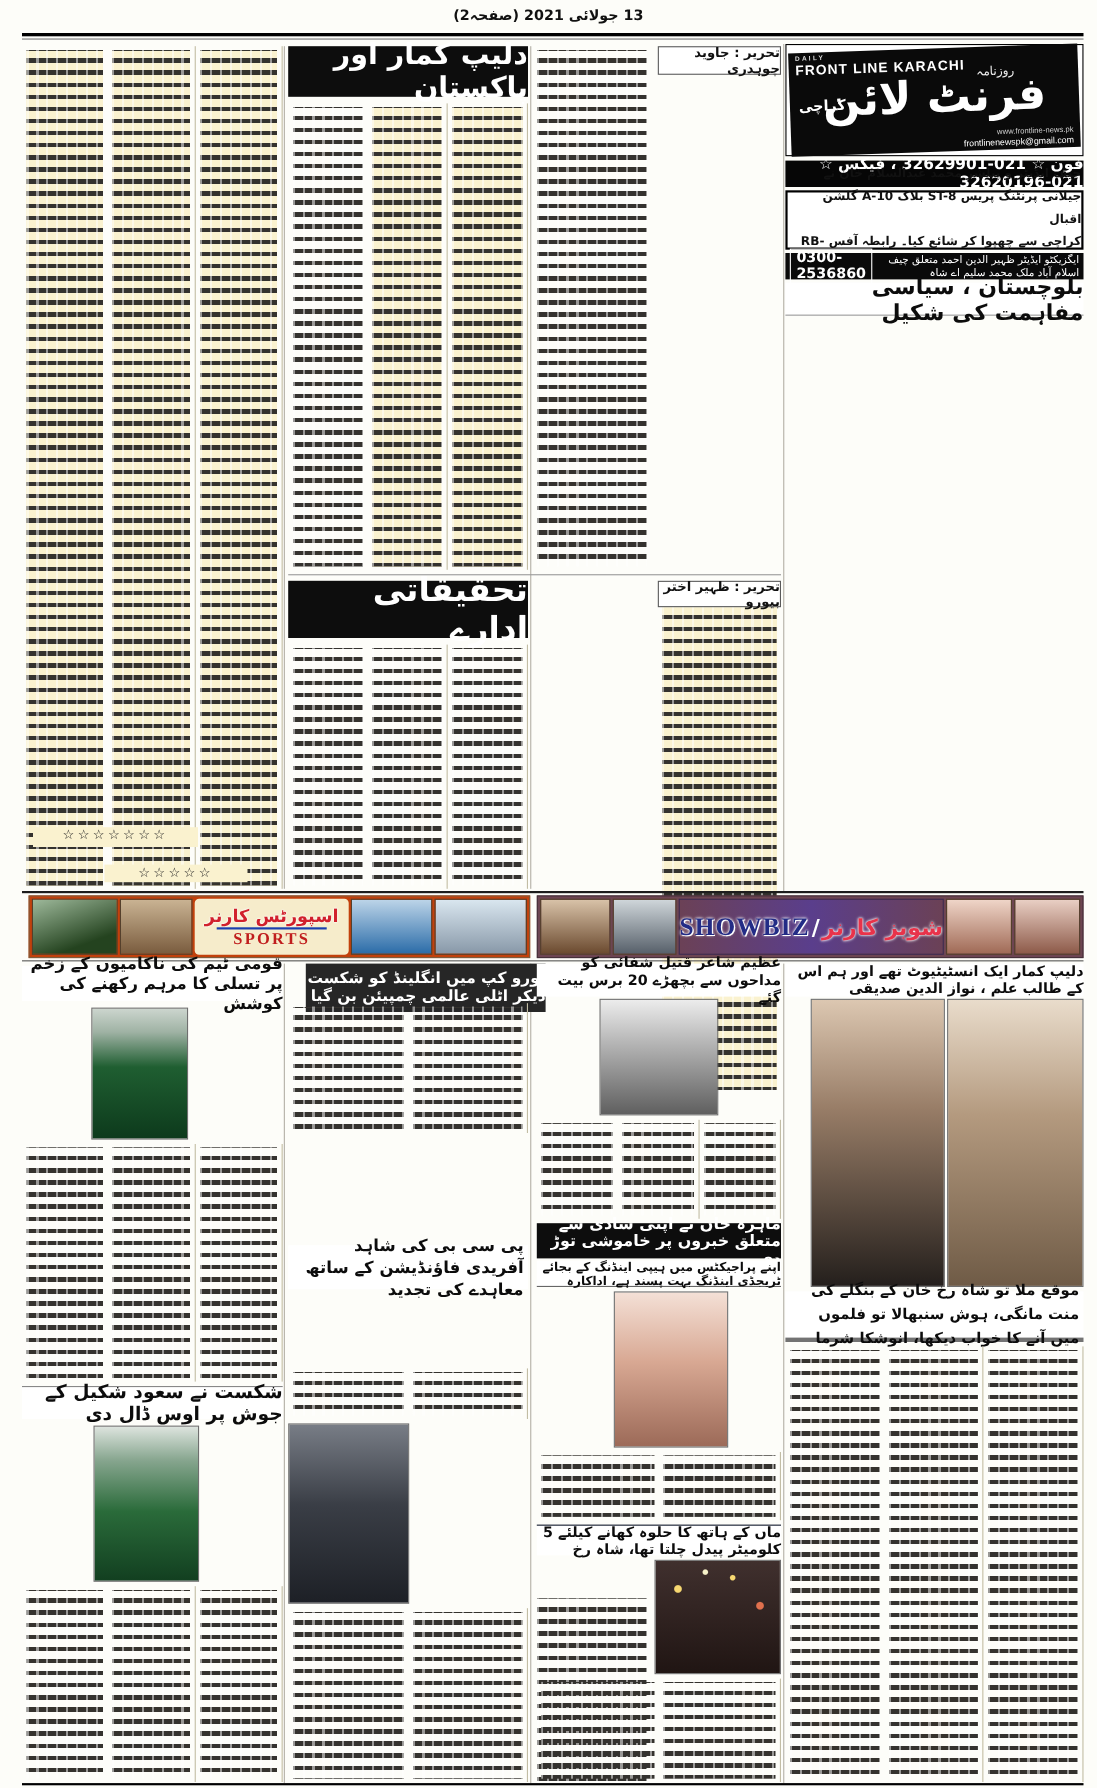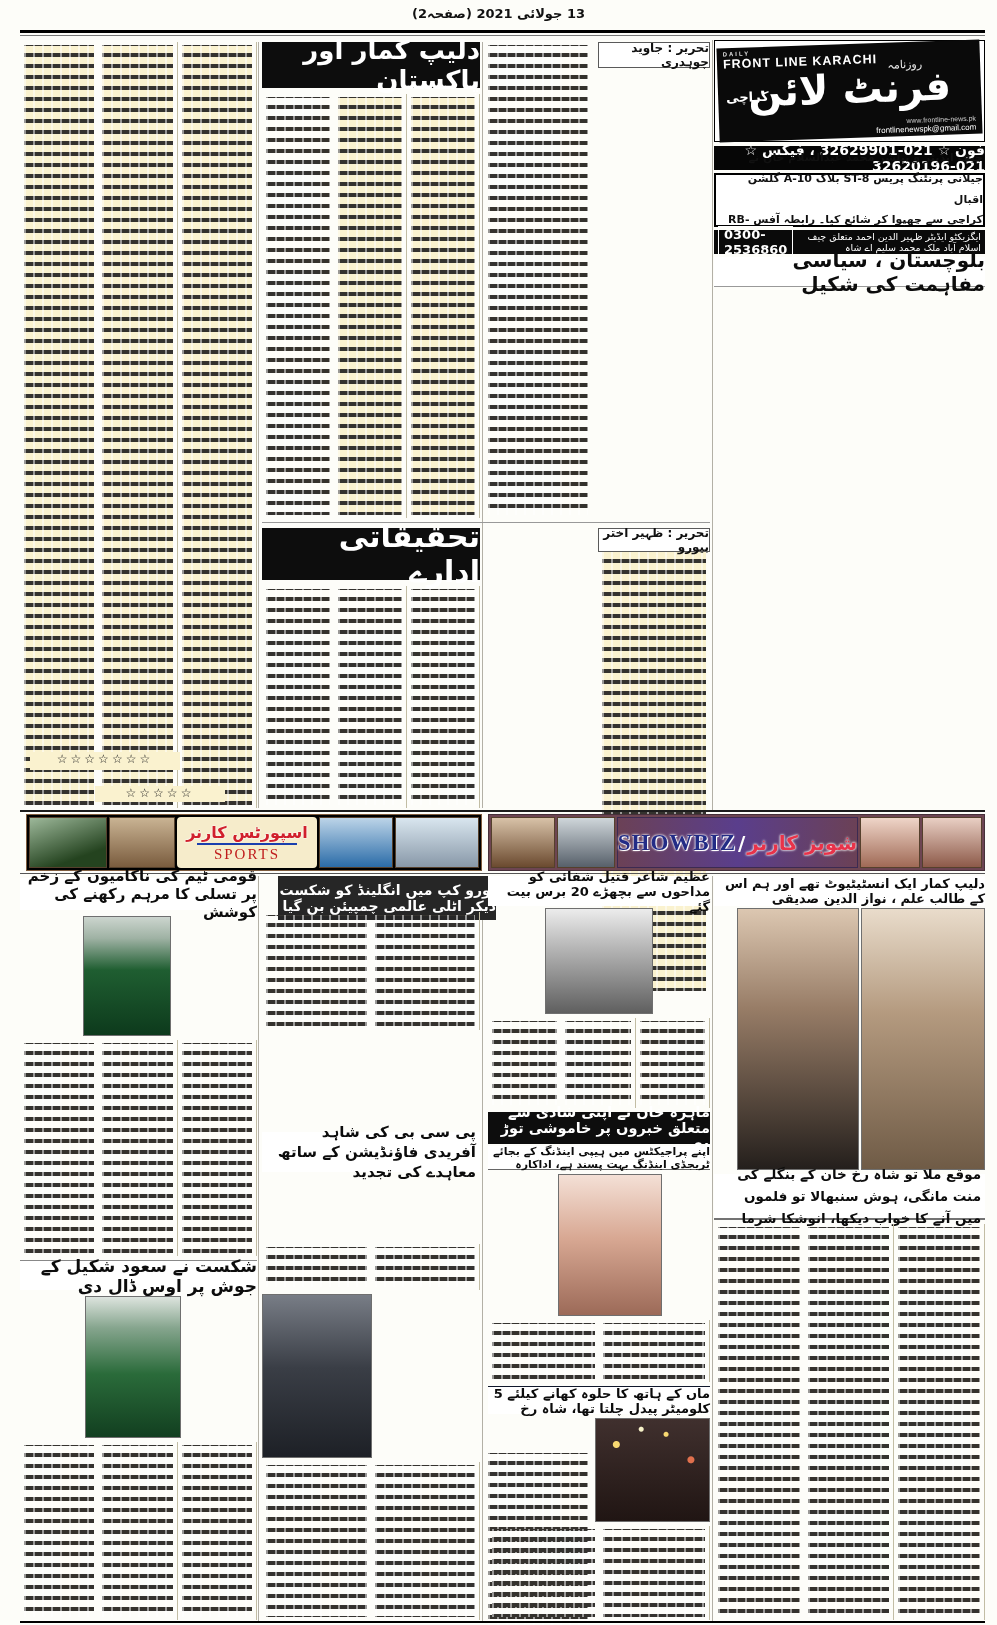--- a/index.html
+++ b/index.html
@@ -42,21 +42,21 @@
   .t-bowl{background:linear-gradient(180deg,#bcd4e8 0%,#2b6ca8 100%)}
   .t-tennis{background:linear-gradient(180deg,#d9e6ef 0%,#8898a8 100%)}
   .t-salman{background:linear-gradient(180deg,#d8c2a8 0%,#6b4a2f 100%)}
   .t-aamir{background:linear-gradient(180deg,#cfd6da 0%,#57606a 100%)}
   .t-act1{background:linear-gradient(180deg,#efd5c8 0%,#a06a56 100%)}
   .t-act2{background:linear-gradient(180deg,#e9cfc4 0%,#8d5a49 100%)}
 
   .sports-label{background:#f6eccb;border-radius:4px;display:flex;flex-direction:column;align-items:center;justify-content:center;gap:1px}
   .sports-label .u{color:#d1202c;font-weight:bold;font-size:16px;text-shadow:0 0 2px #fff,0 0 2px #fff;direction:rtl;white-space:nowrap}
   .sports-label .bar{width:72%;height:2px;background:#1a3fae}
-  .sports-label .e{color:#c01d1d;font-family:"Liberation Serif",serif;font-weight:normal;font-size:15px;letter-spacing:2px}
+  .sports-label .e{color:#c01d1d;font-family:"Liberation Serif",serif;font-weight:bold;font-size:15px;letter-spacing:2px}
 
   .shz-text{flex:1;display:flex;align-items:center;justify-content:center;direction:rtl;background:linear-gradient(90deg,#6b4156 0%,#5a3e8c 50%,#6b4156 100%);border:1px solid #3c2a52}
   .shz-text .u{color:#e8334a;font-weight:bold;font-size:20px;text-shadow:0 0 2px #fff,0 0 3px #fff;white-space:nowrap}
   .shz-text .sl{color:#fff;font-weight:bold;font-size:20px;margin:0 2px}
   .shz-text .e{color:#232c86;font-family:"Liberation Serif",serif;font-weight:bold;font-size:23px;letter-spacing:1px;text-shadow:0 0 2px #fff,0 0 3px #fff,1px 1px 0 #fff}
 
   .stars{background:#faf2cf;color:#222;font-size:12px;letter-spacing:3px;text-align:center;z-index:3}
 
   
   .mh-frame{border:1px solid #000;background:#fff;padding:3px}
@@ -135,21 +135,21 @@
 <div class="abs exec-bar" style="left:714px;top:230px;width:271px;height:24px">
   <span class="t">ایگزیکٹو ایڈیٹر ظہیر الدین احمد متعلق چیف اسلام آباد ملک محمد سلیم اے شاہ</span>
   <span class="m">0300-2536860</span>
 </div>
 
 <div class="abs hl-plain" style="left:714px;top:257px;width:271px;height:30px;font-size:20px;border-bottom:1px solid #999">بلوچستان ، سیاسی مفاہمت کی شکیل</div>
 
 <div class="abs hrule" style="left:20px;top:810px;width:965px;height:2px;background:#1d1d1d"></div>
 <div class="abs hrule" style="left:20px;top:873px;width:965px;height:1px;background:#555"></div>
 
-<div class="abs banner" style="left:26px;top:814px;width:456px;height:57px;background:#000000">
+<div class="abs banner" style="left:26px;top:814px;width:456px;height:57px;background:#c2410c">
   <div class="tile" style="width:78px">
       <div class="t-cric1" style="width:100%;height:100%"></div>
     </div>
   <div class="tile t-face" style="width:66px"></div>
   <div class="sports-label" style="width:140px">
     <div class="u">اسپورٹس کارنر</div>
     <div class="bar"></div>
     <div class="e">SPORTS</div>
   </div>
   <div class="tile t-bowl" style="width:74px"></div>
@@ -232,20 +232,20 @@
 <div class="abs photo p-night" style="left:595px;top:1418px;width:115px;height:104px"></div>
 <div class="abs colgrp" style="left:488px;top:1526px;width:222px;height:94px">
   <div class="c sim"></div>
   <div class="c sim"></div>
 </div>
 
 <div class="abs hl-plain" style="left:714px;top:876px;width:271px;height:30px;font-size:13px">دلیپ کمار ایک انسٹیٹیوٹ تھے اور ہم اس کے طالب علم ، نواز الدین صدیقی</div>
 
 <div class="abs photo p-dilip" style="left:737px;top:908px;width:122px;height:262px"></div>
 <div class="abs photo p-nawaz" style="left:861px;top:908px;width:124px;height:262px"></div>
-<div class="abs hl-plain" style="left:714px;top:1174px;width:271px;height:46px;font-size:13.5px;line-height:22px;padding:0 4px;border-bottom:2px solid #737373">موقع ملا تو شاہ رخ خان کے بنگلے کی منت مانگی، ہوش سنبھالا تو فلموں میں آنے کا خواب دیکھا، انوشکا شرما</div>
+<div class="abs hl-plain" style="left:714px;top:1174px;width:271px;height:46px;font-size:13.5px;line-height:22px;padding:0 4px;border-bottom:4px solid #737373">موقع ملا تو شاہ رخ خان کے بنگلے کی منت مانگی، ہوش سنبھالا تو فلموں میں آنے کا خواب دیکھا، انوشکا شرما</div>
 <div class="abs colgrp" style="left:714px;top:1224px;width:271px;height:396px">
   <div class="c sim"></div>
   <div class="c sim"></div>
   <div class="c sim"></div>
 </div>
 
 <div class="abs hrule" style="left:20px;top:1621px;width:965px;height:2px;background:#000"></div>
 
 </body></html>

